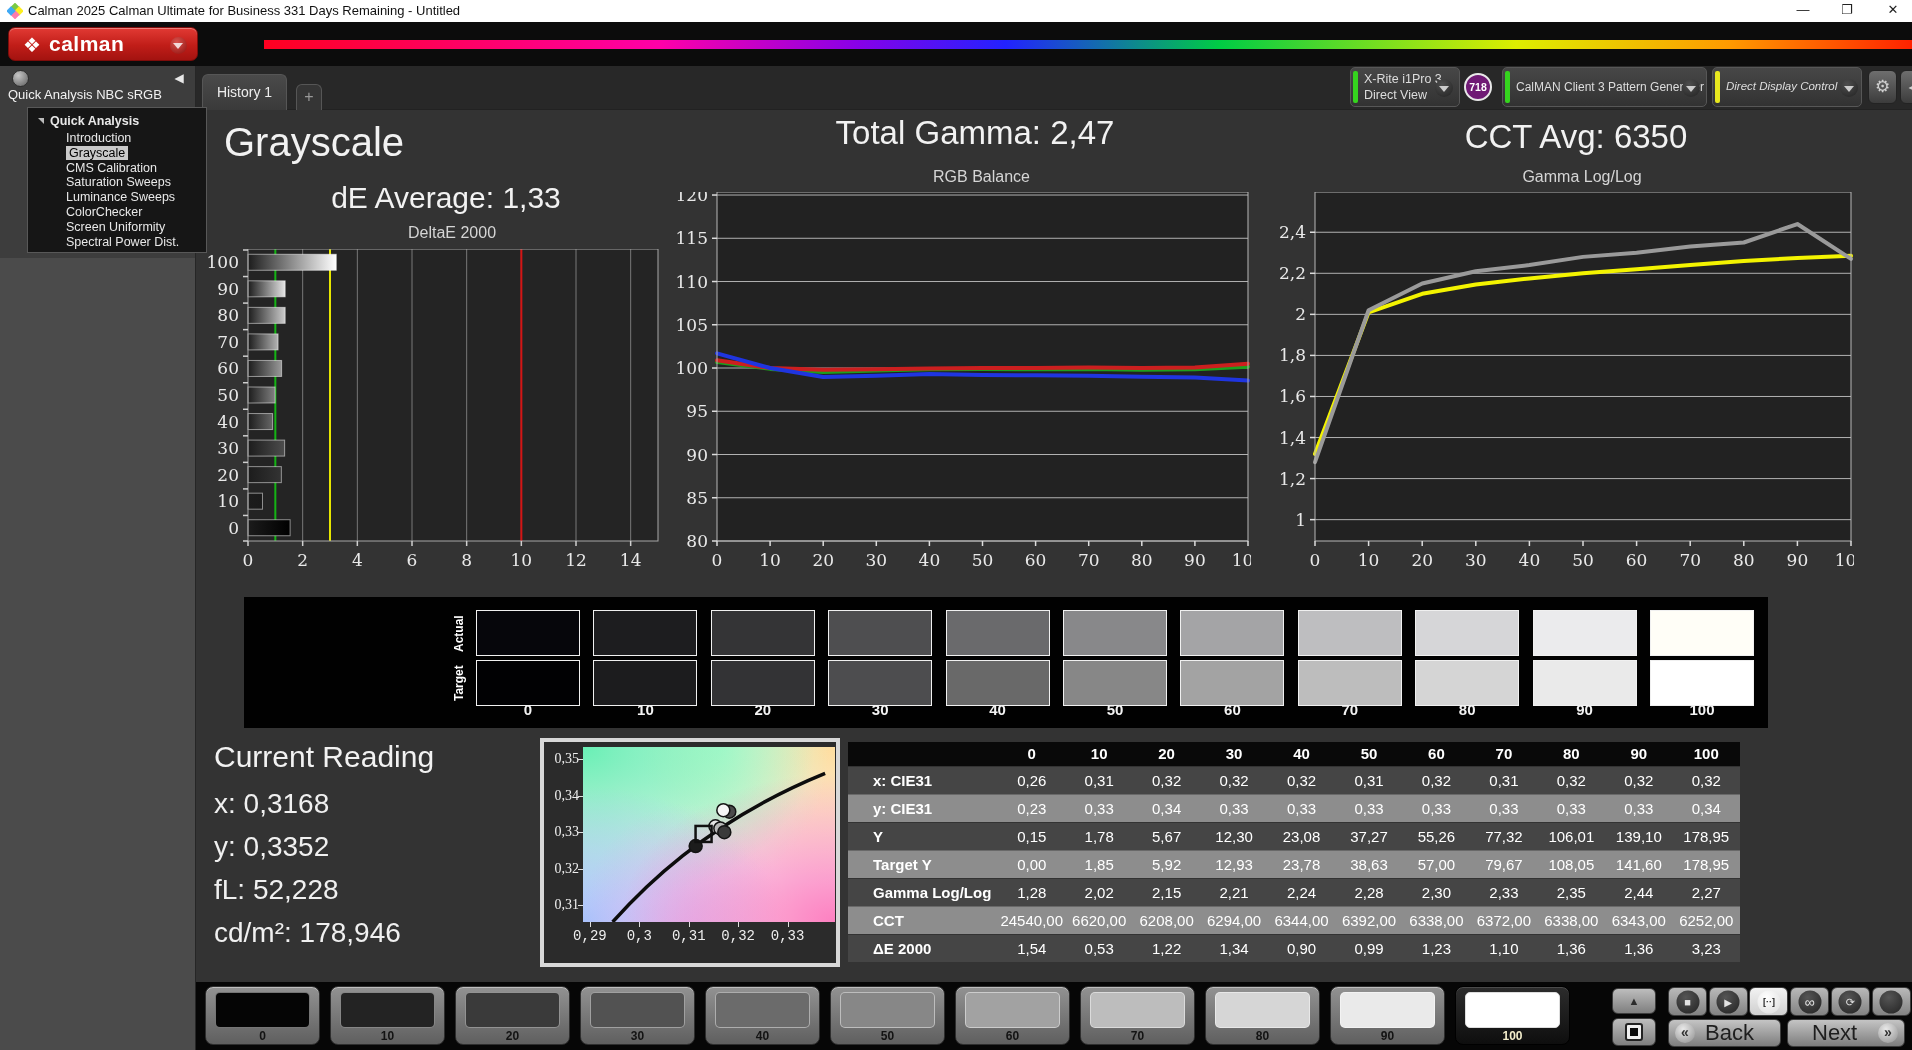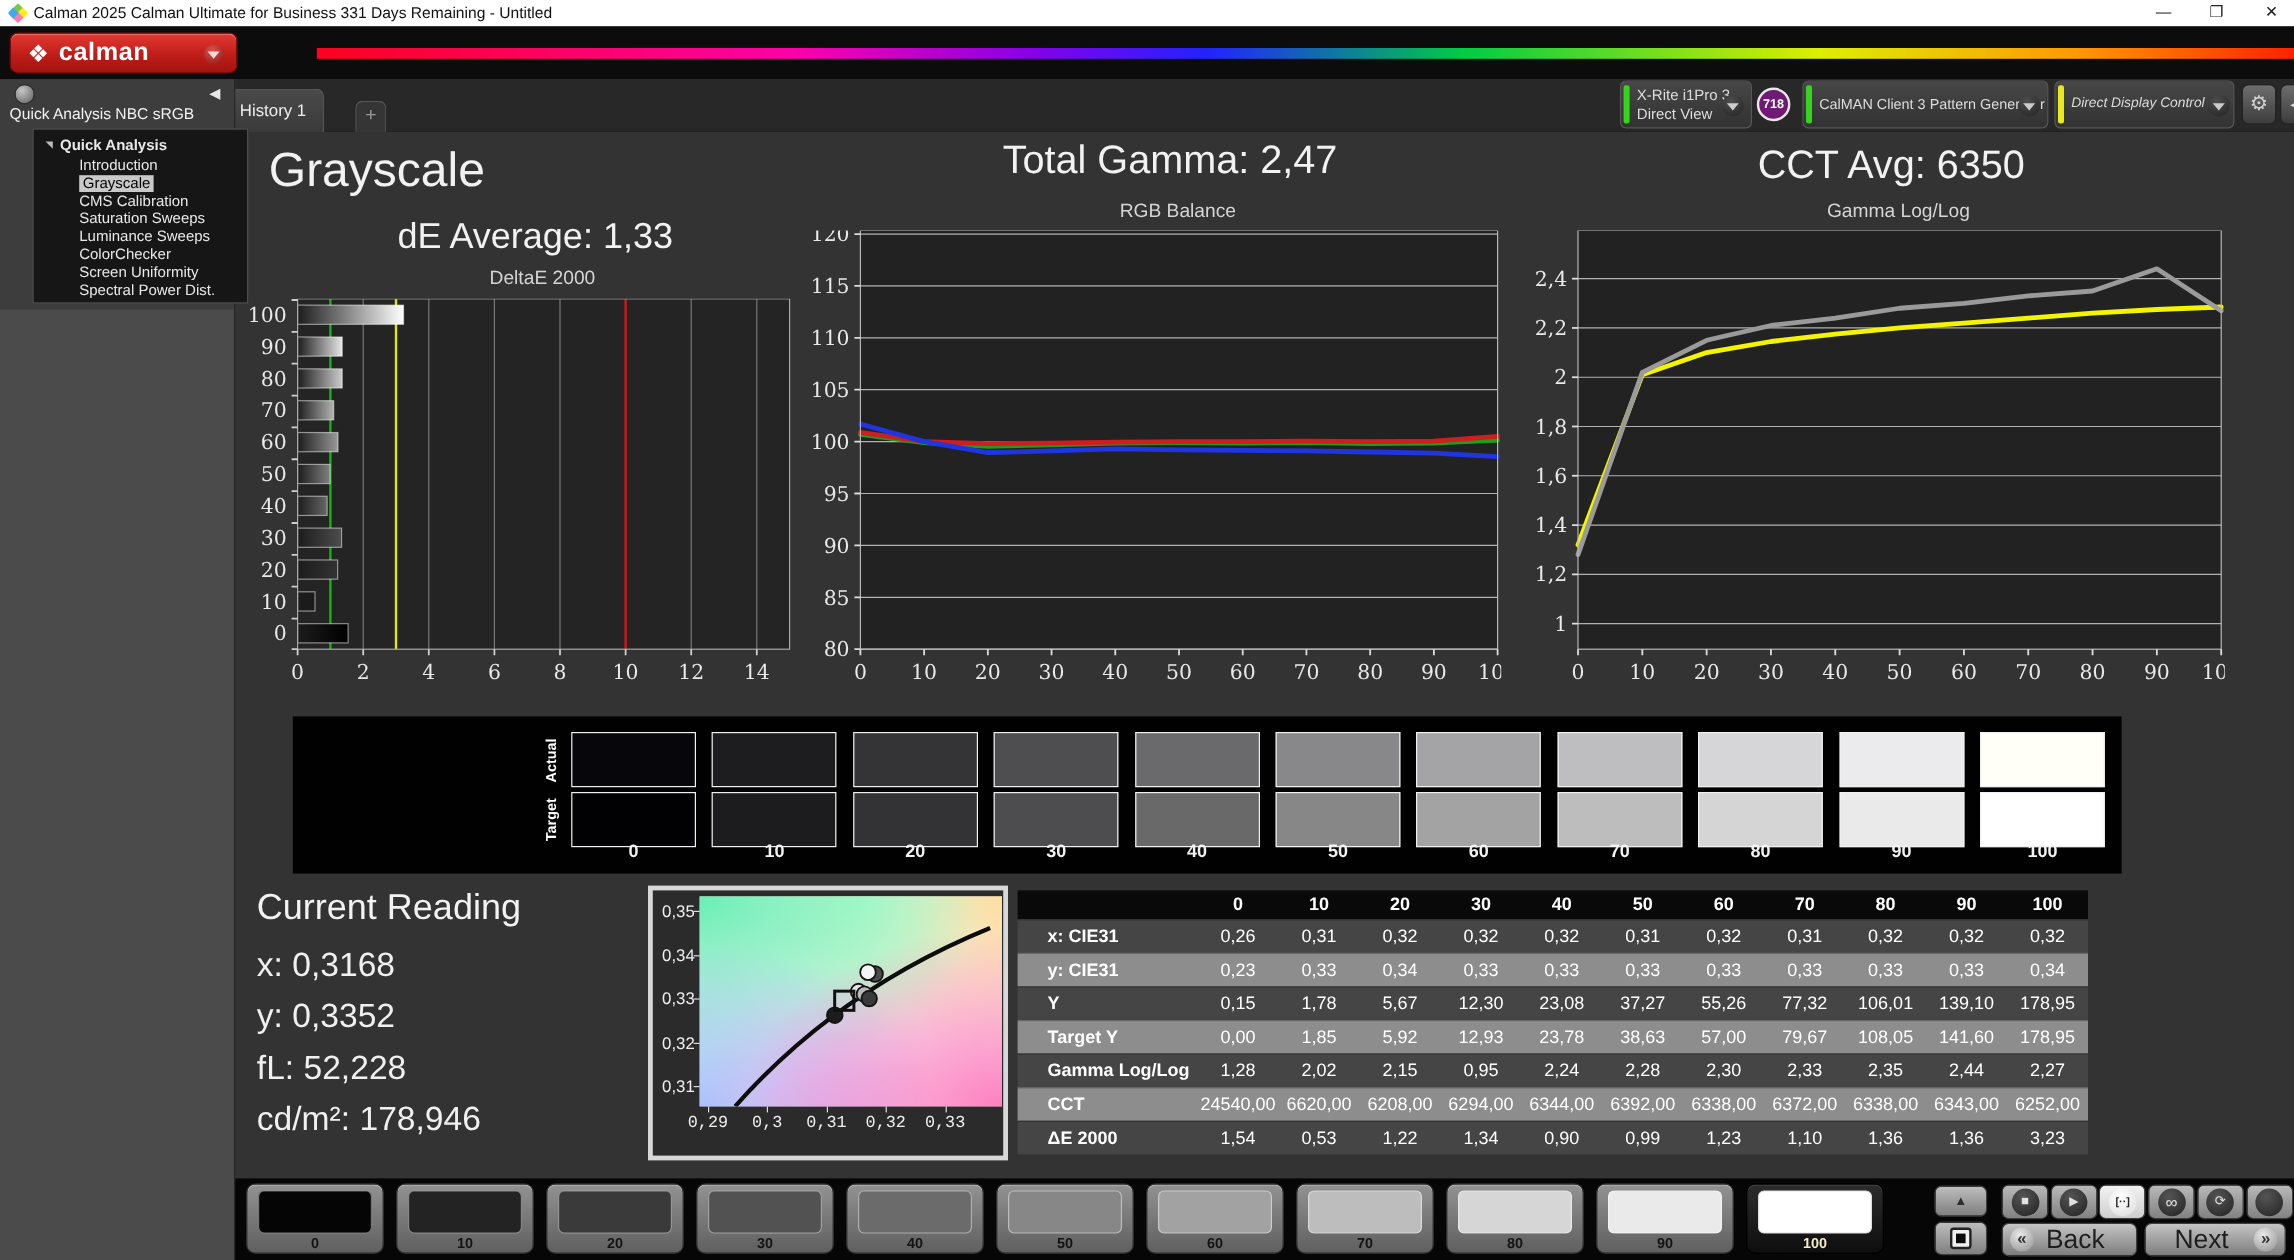--- a/index.html
+++ b/index.html
@@ -24,21 +24,21 @@
     background:radial-gradient(circle at 40% 30%,#d9534e,#8f100d); }
   .chev-down { width:0; height:0; border-left:5px solid transparent; border-right:5px solid transparent;
     border-top:6px solid #f2d9d9; position:absolute; left:3px; top:6px; }
   #rainbow { position:absolute; left:264px; top:18px; width:1648px; height:9px;
     background:linear-gradient(90deg,#ff0020 0%,#ff00a8 24%,#8800e8 36%,#2222ff 45%,#00cc44 58%,#ddee00 76%,#ff9900 89%,#ff2200 100%); }
 
   
   #toolbar { position:absolute; left:0; top:66px; width:1912px; height:44px; background:#282828; border-bottom:1px solid #222; }
   .tab { position:absolute; background:linear-gradient(#4a4a4a,#3a3a3a); border:1px solid #565656; border-bottom:none;
     border-radius:6px 6px 0 0; color:#eee; font-size:14px; text-align:center; }
-  #tab-history { left:185px; top:8px; width:85px; height:36px; line-height:34px; }
+  #tab-history { left:202px; top:8px; width:85px; height:36px; line-height:34px; }
   #tab-add { left:296px; top:18px; width:26px; height:26px; line-height:24px; color:#999; font-size:16px; background:#353535; }
   .devdd { position:absolute; top:1px; height:40px; border-radius:5px; background:linear-gradient(#474747,#323232);
     border:1px solid #575757; color:#ddd; }
   .devdd .bar { position:absolute; left:2px; top:3px; bottom:3px; width:5px; border-radius:2px; }
   .devdd .chev { position:absolute; right:6px; top:11px; width:18px; height:18px; border-radius:50%;
     background:radial-gradient(circle at 40% 30%,#4e4e4e,#222); }
   .devdd .chev .chev-down { border-top-color:#ccc; left:4px; top:7px; }
   .devdd .l1 { position:absolute; left:13px; top:4px; font-size:12.5px; white-space:nowrap; }
   .devdd .l2 { position:absolute; left:13px; top:20px; font-size:12.5px; white-space:nowrap; }
   .devdd .single { position:absolute; left:13px; top:12px; font-size:12.5px; white-space:nowrap; }
@@ -90,21 +90,21 @@
   #cie-frame { position:absolute; left:540px; top:738px; width:300px; height:229px; background:#2b2b2b; border:4px solid #d8d8d8; }
   #cie-plot { position:absolute; left:39px; top:5px; width:252px; height:175px;
     background-color:#f7eff3;
     background-image:
       radial-gradient(at 100% 100%, rgba(255,100,180,.8) 0%, transparent 60%),
       radial-gradient(at 40% 110%, rgba(235,160,235,.55) 0%, transparent 50%),
       radial-gradient(at 0% 100%, rgba(140,180,255,.75) 0%, transparent 55%),
       radial-gradient(at 0% 0%, rgba(80,240,170,.85) 0%, transparent 65%),
       radial-gradient(at 55% 0%, rgba(190,255,215,.85) 0%, transparent 55%),
       radial-gradient(at 100% 0%, rgba(255,220,150,.9) 0%, transparent 55%); }
-  .cie-ylab { position:absolute; width:34px; text-align:right; font-family:Liberation Sans, sans-serif; font-size:14px; color:#eee; }
+  .cie-ylab { position:absolute; width:34px; text-align:right; font-family:Liberation Serif, serif; font-size:14px; color:#eee; }
   .cie-xlab { position:absolute; top:186px; width:40px; text-align:center; font-family:Liberation Mono, monospace; font-size:14px; color:#eee; }
   .cie-tickx { position:absolute; width:1px; height:5px; background:#ddd; top:180px; }
   .cie-ticky { position:absolute; height:1px; width:5px; background:#ddd; left:34px; }
 
   
   #dtable { position:absolute; left:848px; top:742px; width:892px; color:#fff; font-size:15px; }
   .trow { display:grid; grid-template-columns:150px repeat(11,1fr); }
   .trow.head { background:#090909; height:24px; line-height:24px; font-weight:bold; }
   .trow.d { background:#454545; }
   .trow.l { background:#8d8d8d; }
@@ -599,21 +599,21 @@
         <div class="tcell">79,67</div>
         <div class="tcell">108,05</div>
         <div class="tcell">141,60</div>
         <div class="tcell">178,95</div>
       </div>
       <div class="trow d">
         <div class="tcell tlabel">Gamma Log/Log</div>
         <div class="tcell">1,28</div>
         <div class="tcell">2,02</div>
         <div class="tcell">2,15</div>
-        <div class="tcell">0,95</div>
+        <div class="tcell">2,21</div>
         <div class="tcell">2,24</div>
         <div class="tcell">2,28</div>
         <div class="tcell">2,30</div>
         <div class="tcell">2,33</div>
         <div class="tcell">2,35</div>
         <div class="tcell">2,44</div>
         <div class="tcell">2,27</div>
       </div>
       <div class="trow l">
         <div class="tcell tlabel">CCT</div>

